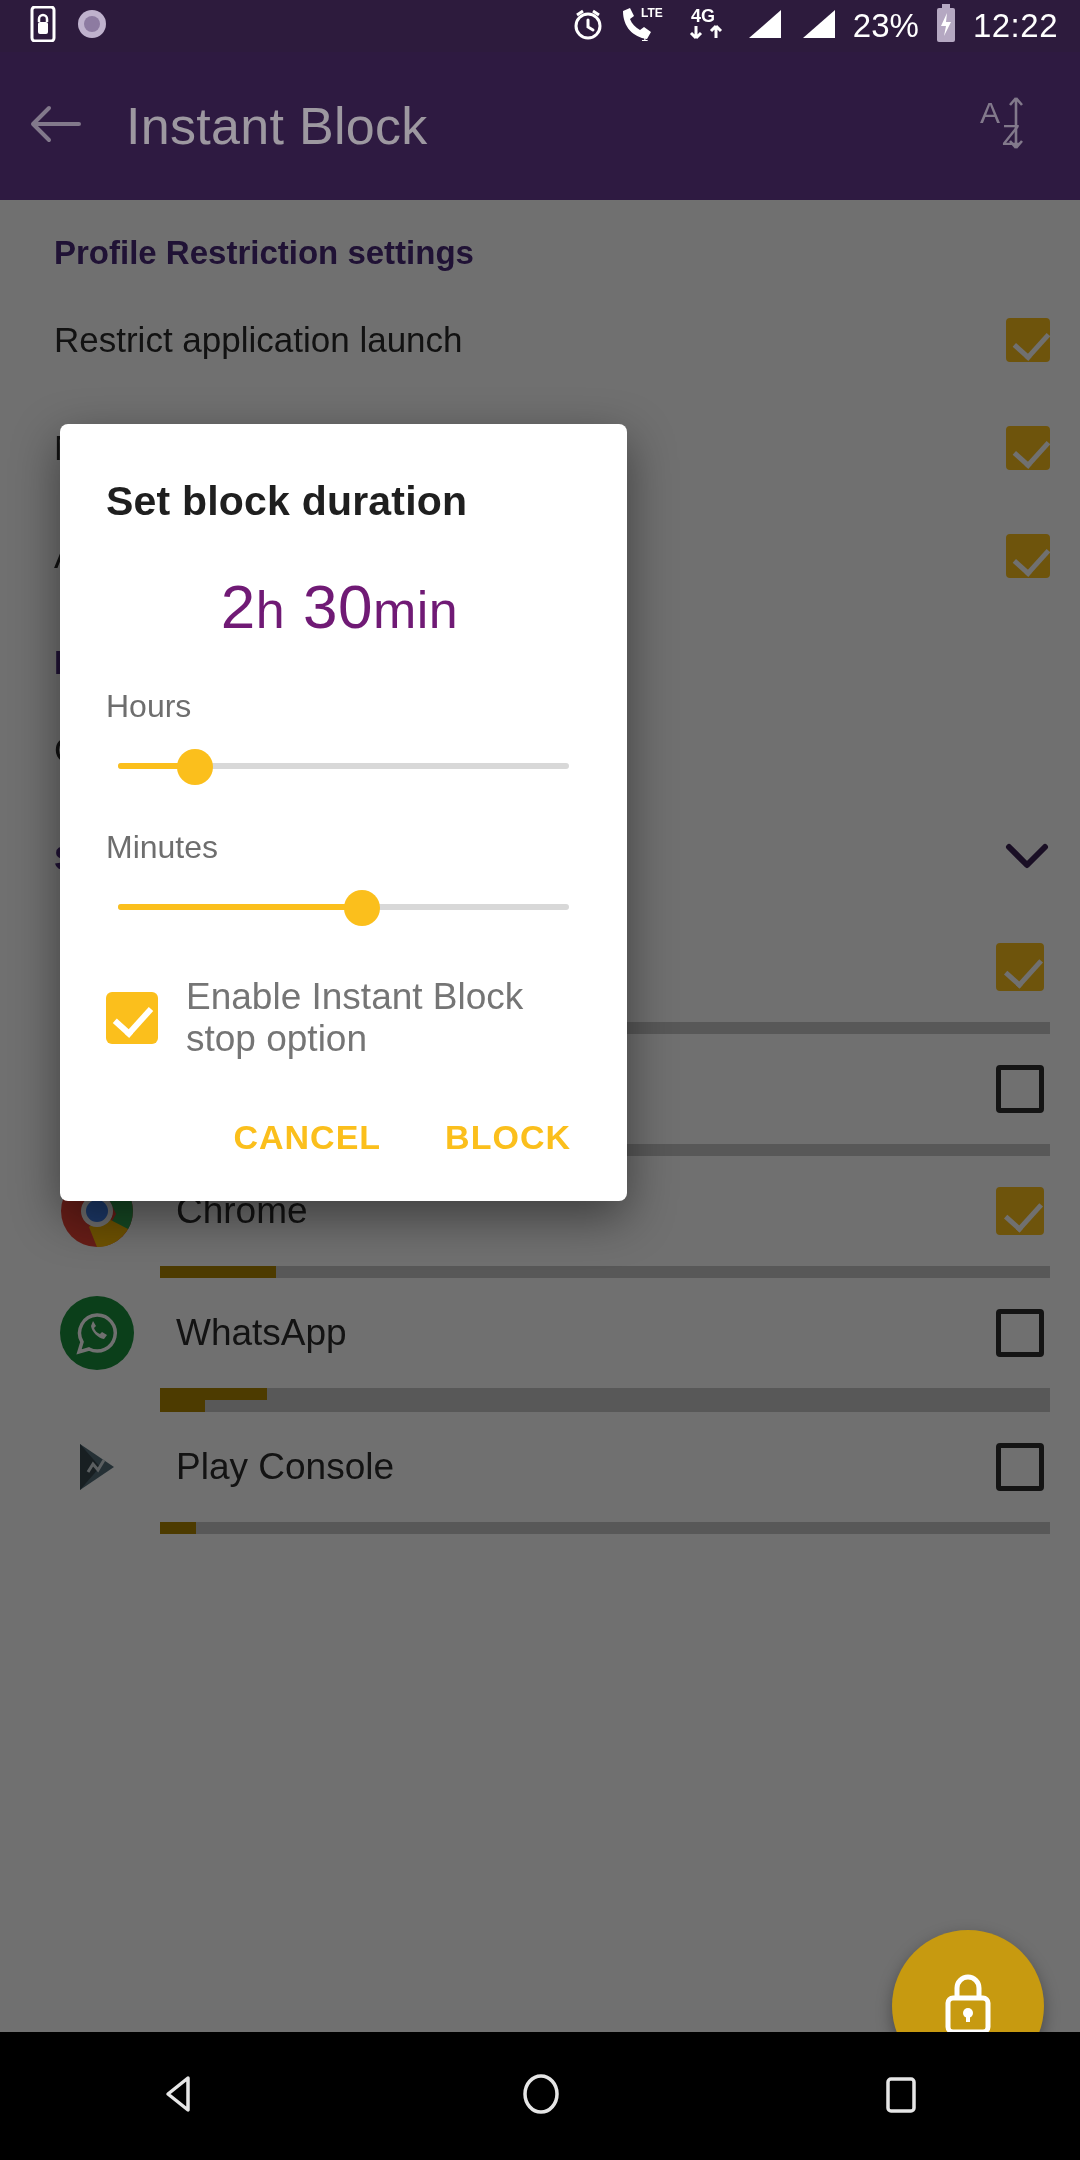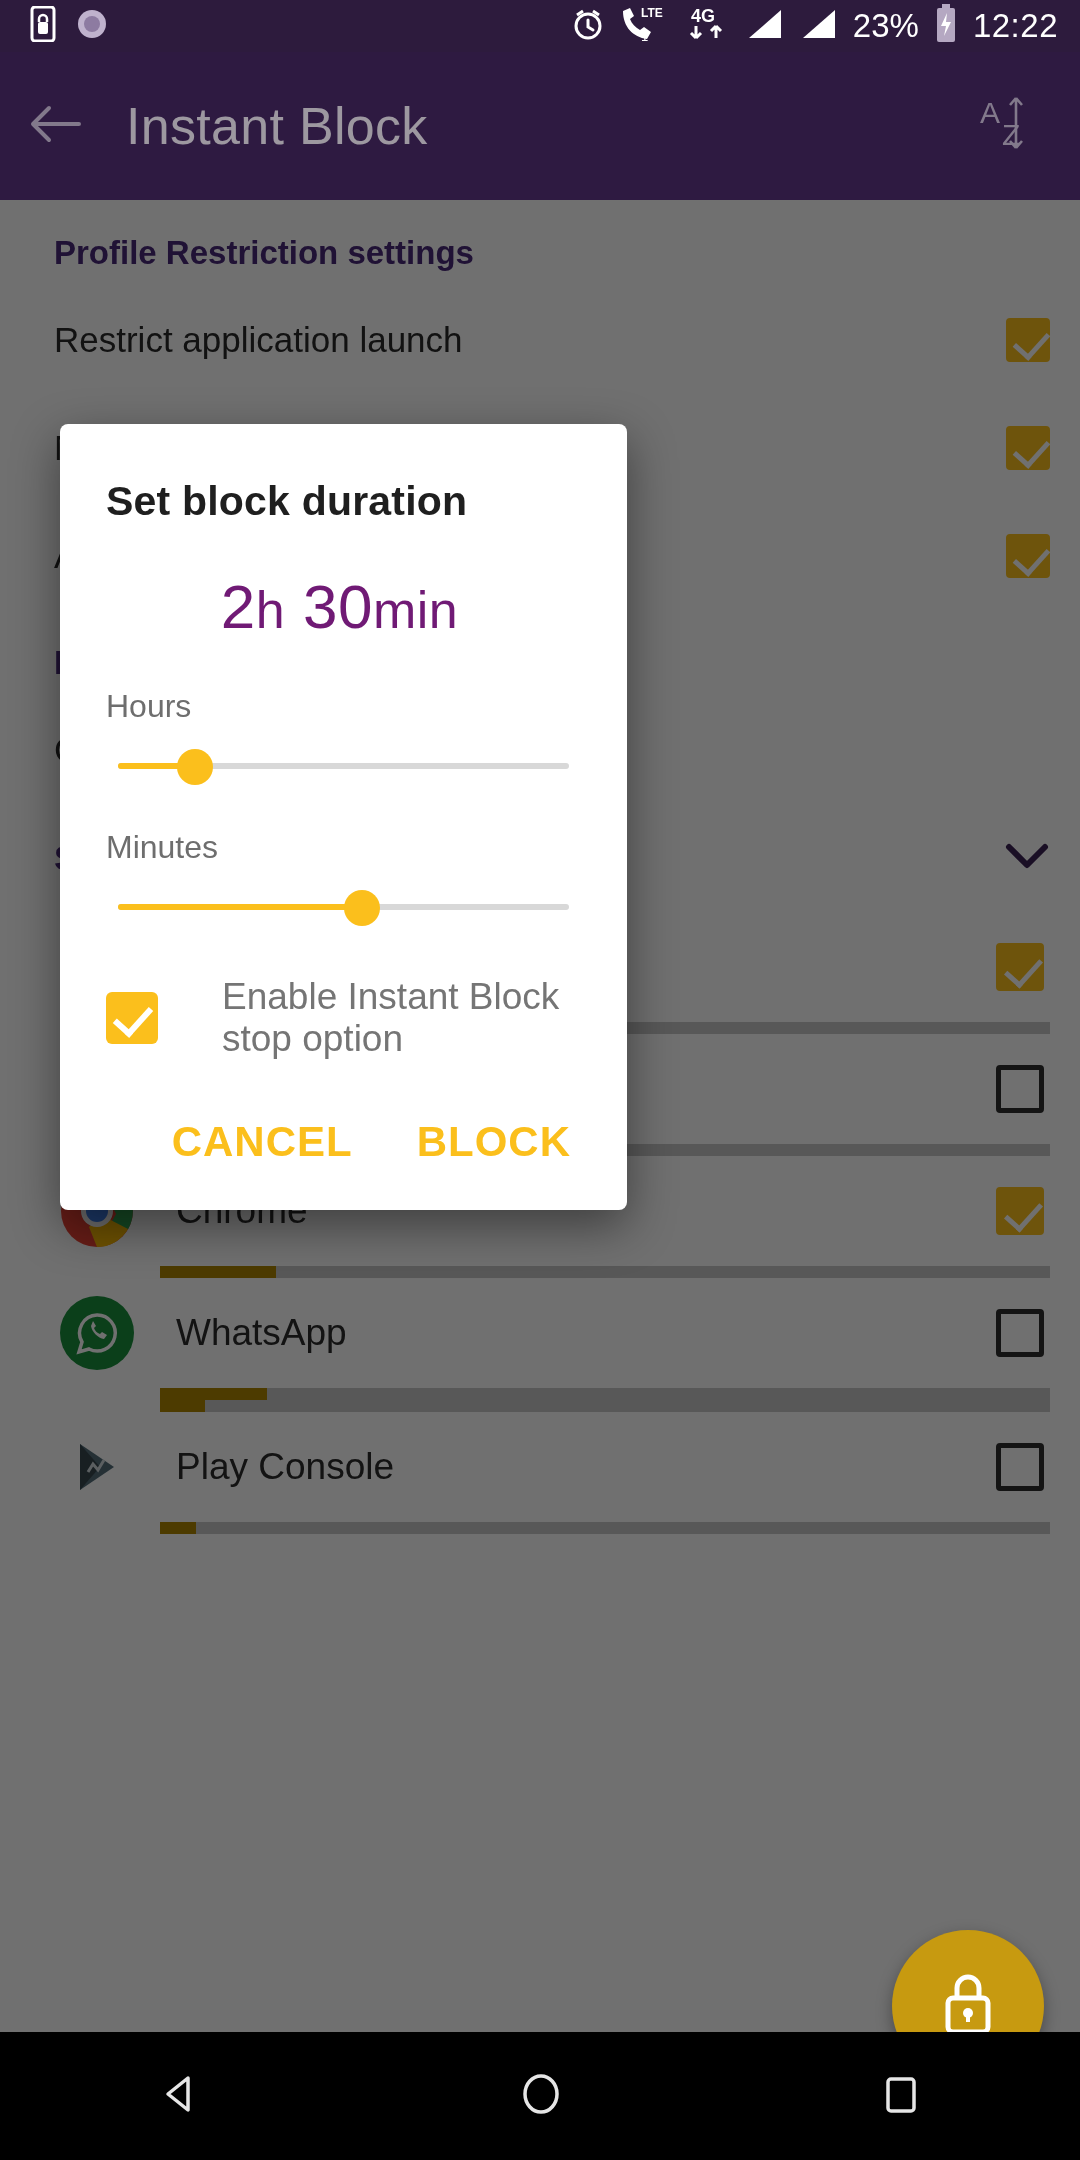--- a/index.html
+++ b/index.html
@@ -126,39 +126,39 @@
   }
   .slider .fill{
     position:absolute; left:0; top:32px; height:6px;
     background:#fbbf1c; border-radius:3px;
   }
   .slider .thumb{
     position:absolute; top:18px; width:36px; height:36px; border-radius:50%;
     background:#fbbf1c; transform:translateX(-18px);
   }
   .dlg-check{
-    display:flex; align-items:center; padding:34px 46px 0 46px;gap:36px;
+    display:flex; align-items:center; padding:34px 46px 0 46px;
   }
   .dlg-check .box{
     width:52px; height:52px; border-radius:6px; background:#fbbf1c;
     position:relative; flex:0 0 auto;
   }
   .dlg-check .box::after{
     content:""; position:absolute; left:16px; top:7px;
     width:16px; height:30px; border:6px solid #fff; border-top:0; border-left:0;
     transform:rotate(42deg);
   }
   .dlg-check .ctext{ margin-left:28px; color:#757575; font-size:37px; }
   .dlg-actions{
     display:flex; justify-content:flex-end; align-items:center;
     gap:20px; padding:44px 34px 8px 46px;
   }
   .dlg-actions button{
     background:none; border:0; color:#fbbf1c; font-weight:bold;
-    font-size:42px; letter-spacing:1px; padding:14px 22px; cursor:pointer;
+    font-size:34px; letter-spacing:1px; padding:14px 22px; cursor:pointer;
     font-family:"Liberation Sans", sans-serif;
   }
 
   
   .navbar{
     position:absolute; left:0; bottom:0; width:1080px; height:128px;
     background:#000; display:flex; align-items:center; justify-content:space-around; z-index:60;
   }
 </style>
 </head>

